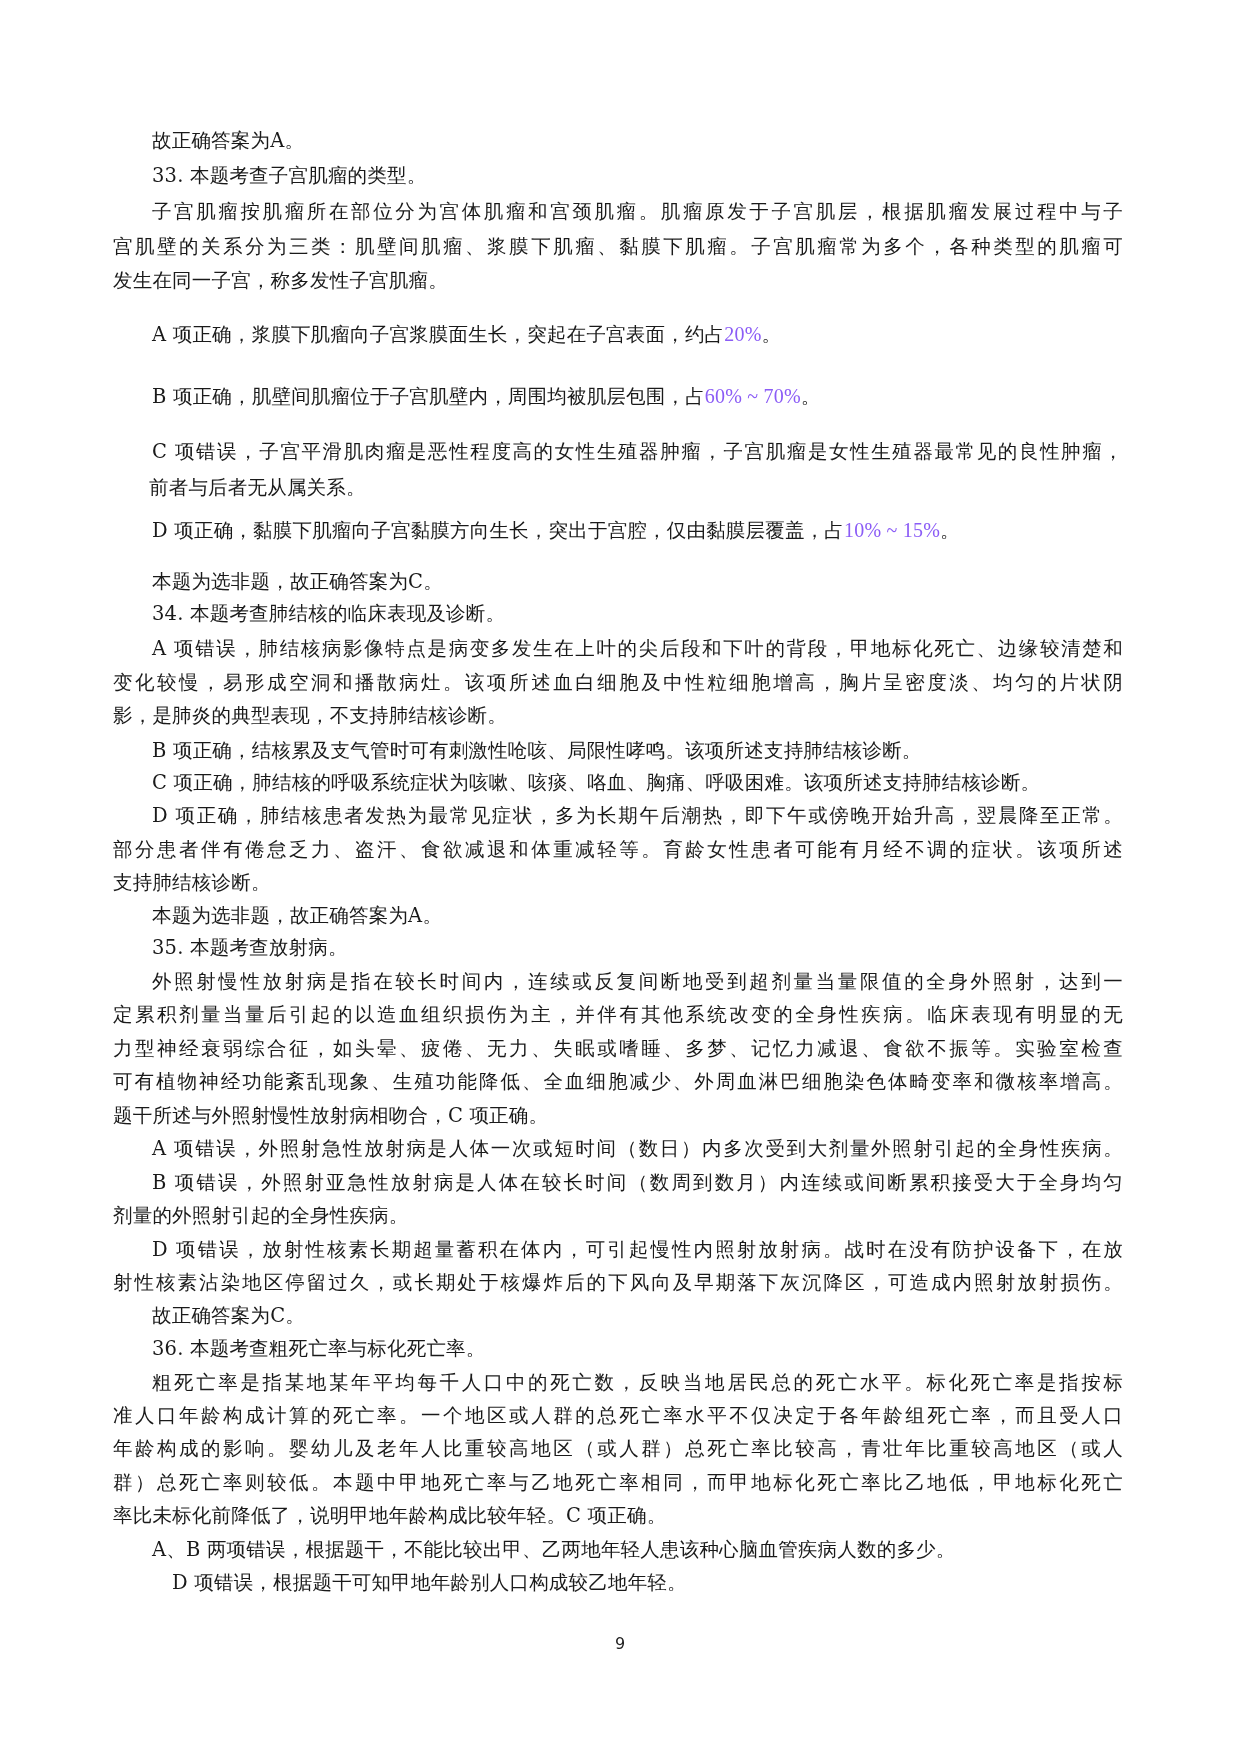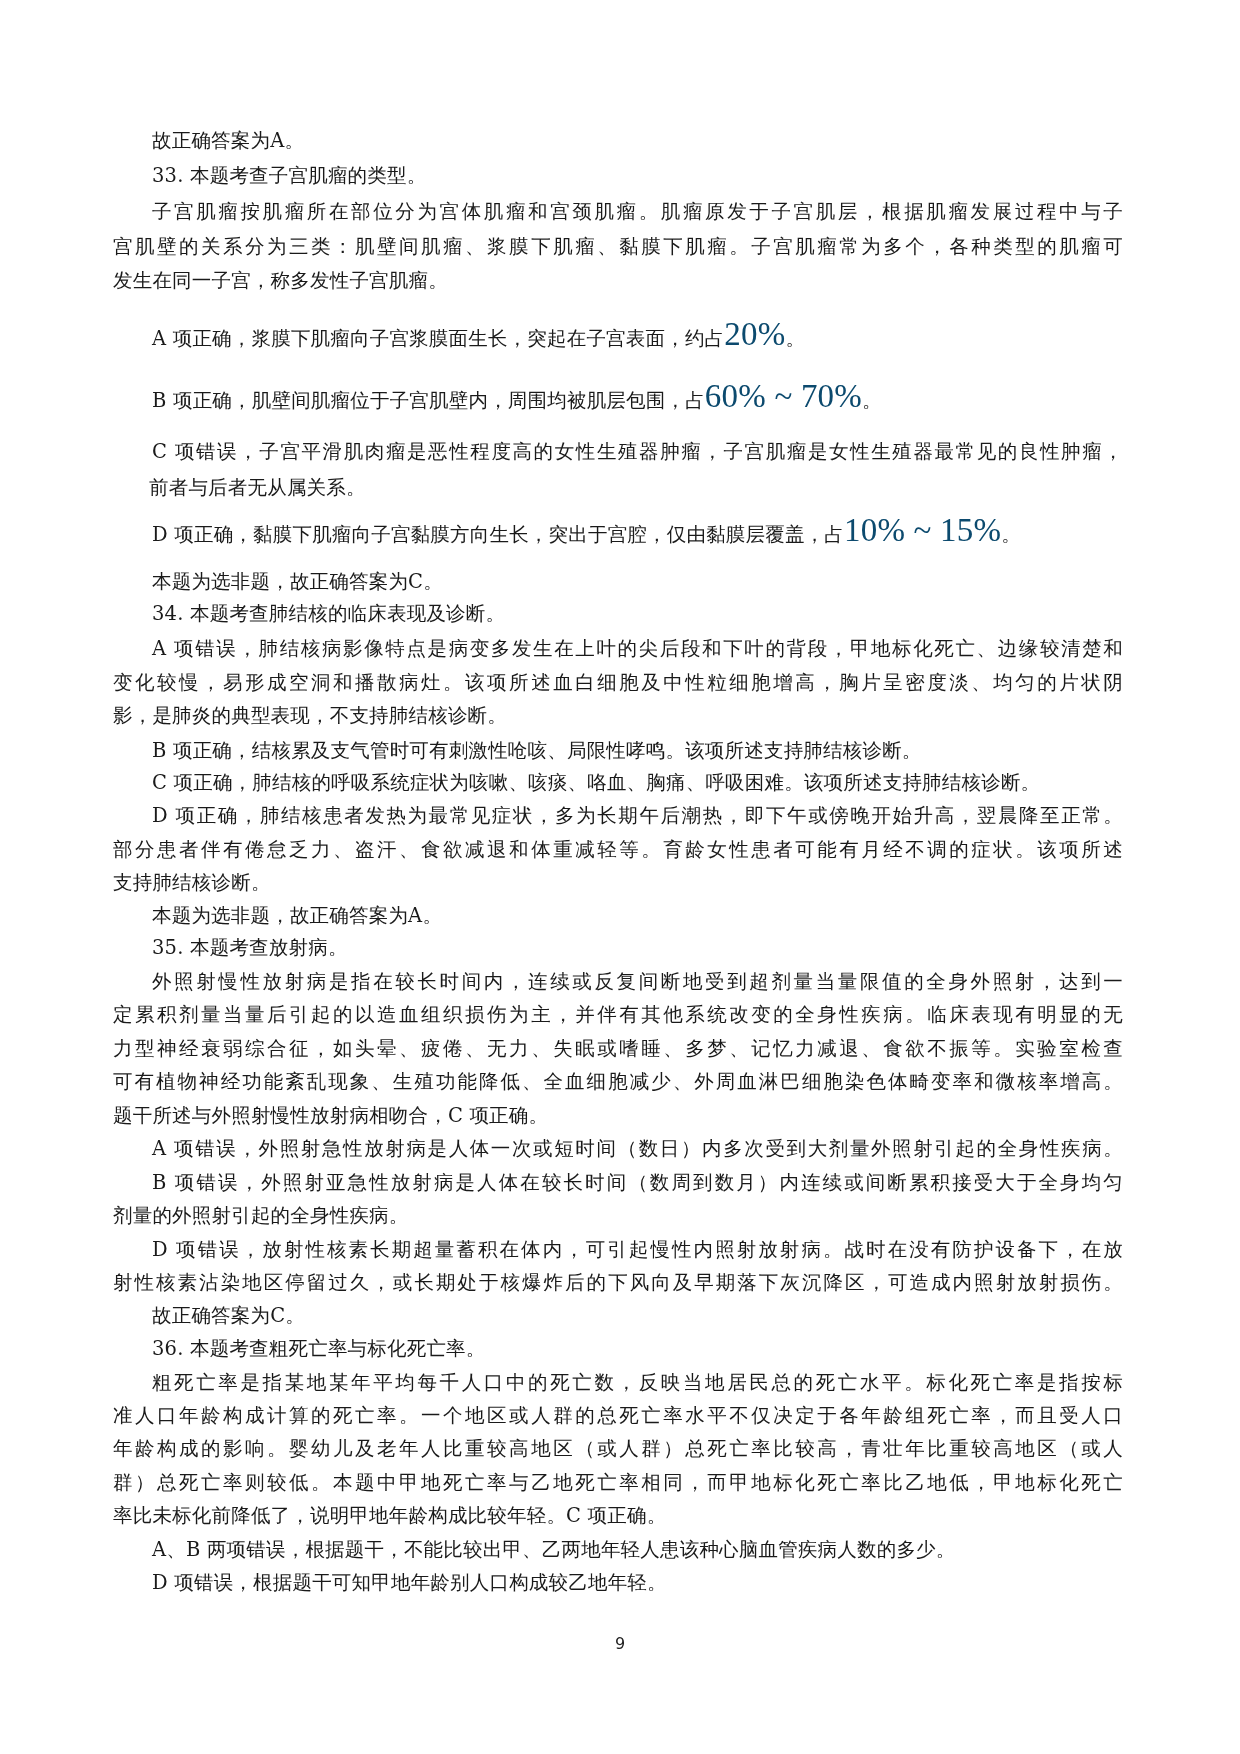--- a/index.html
+++ b/index.html
@@ -11,21 +11,21 @@
     white-space: nowrap;
     font-family: "DejaVu Serif", "Liberation Serif", serif;
     font-size: 19.5px;
     line-height: 28px;
     color: #1a1a1a;
     letter-spacing: 0.2px;
   }
   .line.indent { left: 152px; }
   .line.justify { width: 1010px; text-align: justify; text-align-last: justify; }
   .line.indent.justify { width: 971px; }
-  .pct { font-family: "Liberation Serif", "DejaVu Serif", serif; font-size: 33px; color: #0c4a6e; }
+  .pct { font-family: "Liberation Serif", "DejaVu Serif", serif; font-size: 20px; color: #8b5cf6; }
   .page-number {
     position: absolute; left: 0; width: 1240px; top: 1634px; text-align: center;
     font-family: "DejaVu Sans", sans-serif; font-size: 16px; color: #222;
   }
 </style>
 </head>
 <body>
 
 <div class="page" id="page">
     <div class="line indent" style="top: 127px;"><span>故正确答案为A。</span></div>
@@ -61,15 +61,15 @@
     <div class="line indent justify" style="top: 1236px;"><span>D 项错误，放射性核素长期超量蓄积在体内，可引起慢性内照射放射病。战时在没有防护设备下，在放</span></div>
     <div class="line justify" style="top: 1269px;"><span>射性核素沾染地区停留过久，或长期处于核爆炸后的下风向及早期落下灰沉降区，可造成内照射放射损伤。</span></div>
     <div class="line indent" style="top: 1302px;"><span>故正确答案为C。</span></div>
     <div class="line indent" style="top: 1335px;"><span>36. 本题考查粗死亡率与标化死亡率。</span></div>
     <div class="line indent justify" style="top: 1369px;"><span>粗死亡率是指某地某年平均每千人口中的死亡数，反映当地居民总的死亡水平。标化死亡率是指按标</span></div>
     <div class="line justify" style="top: 1402px;"><span>准人口年龄构成计算的死亡率。一个地区或人群的总死亡率水平不仅决定于各年龄组死亡率，而且受人口</span></div>
     <div class="line justify" style="top: 1435px;"><span>年龄构成的影响。婴幼儿及老年人比重较高地区（或人群）总死亡率比较高，青壮年比重较高地区（或人</span></div>
     <div class="line justify" style="top: 1469px;"><span>群）总死亡率则较低。本题中甲地死亡率与乙地死亡率相同，而甲地标化死亡率比乙地低，甲地标化死亡</span></div>
     <div class="line" style="top: 1502px;"><span>率比未标化前降低了，说明甲地年龄构成比较年轻。C 项正确。</span></div>
     <div class="line indent" style="top: 1536px;"><span>A、B 两项错误，根据题干，不能比较出甲、乙两地年轻人患该种心脑血管疾病人数的多少。</span></div>
-    <div class="line indent" style="top: 1569px;"><span>D 项错误，根据题干可知甲地年龄别人口构成较乙地年轻。</span></div>
+    <div class="line indent" style="top: 1569px; margin-left: 20px;"><span>D 项错误，根据题干可知甲地年龄别人口构成较乙地年轻。</span></div>
   </div>
 <div class="page-number">9</div>
 
 </body></html>

